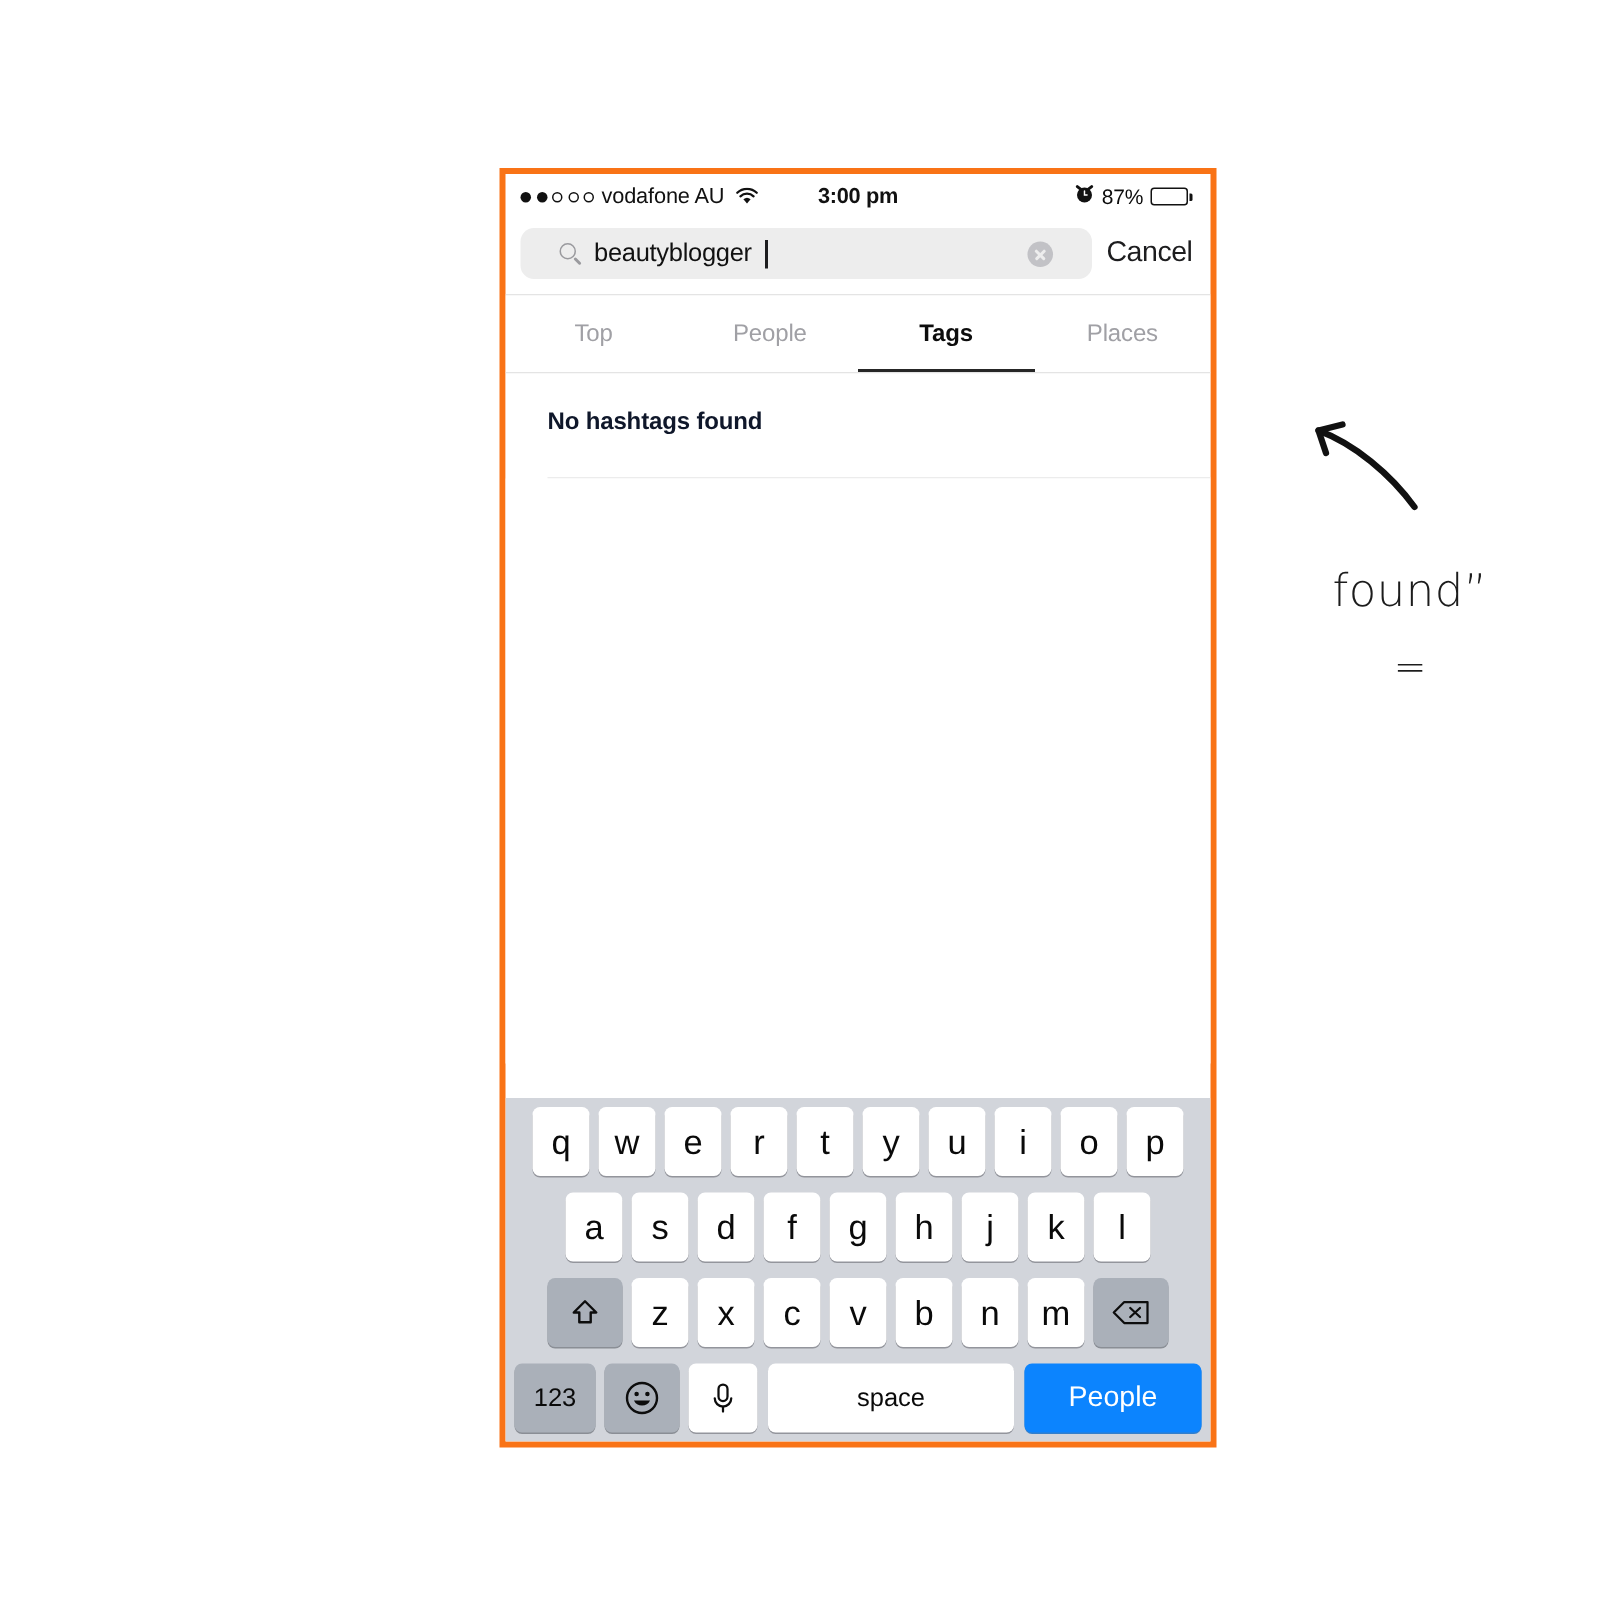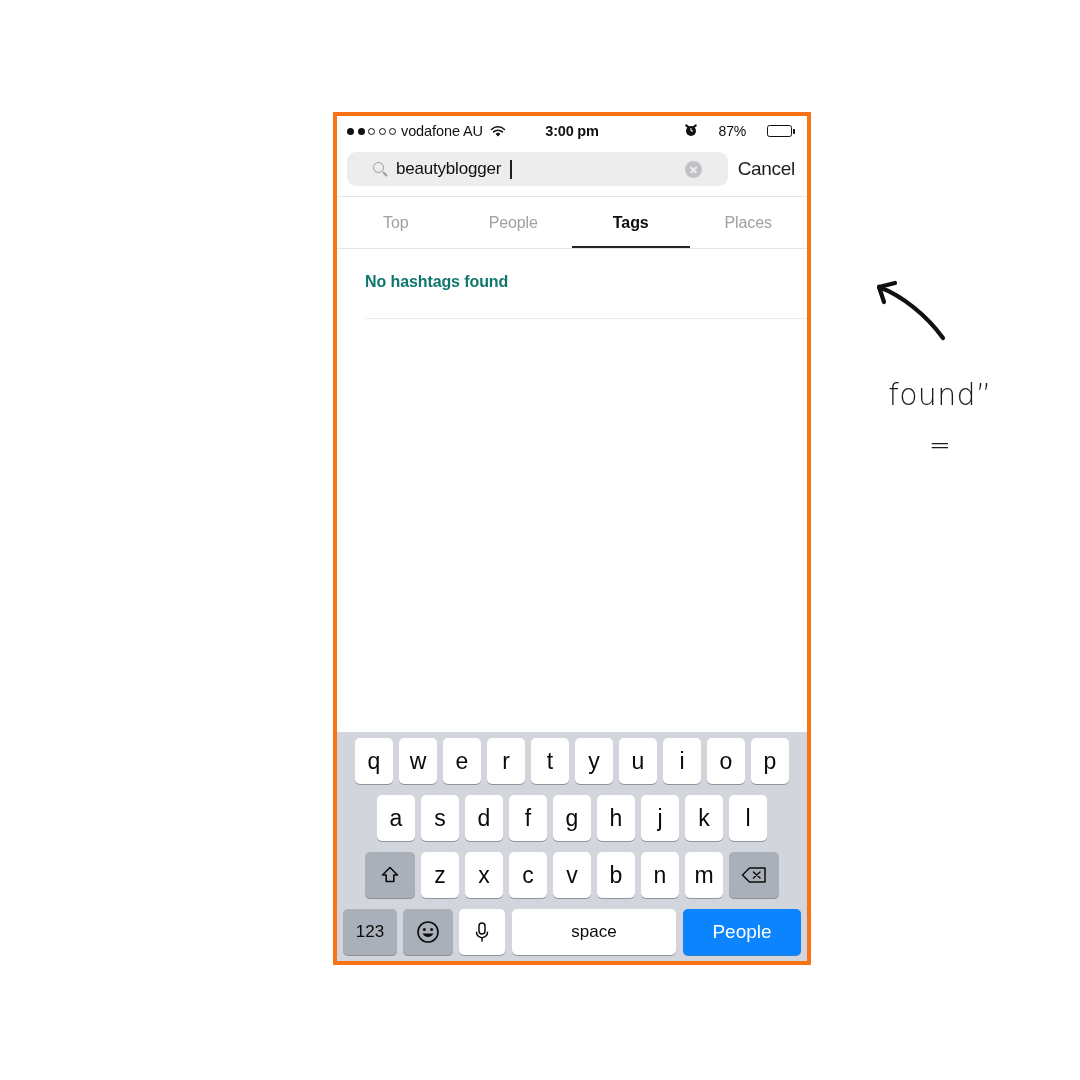--- a/index.html
+++ b/index.html
@@ -35,21 +35,21 @@
   .dot.hollow { background:transparent; border:1.2px solid #111; }
   .carrier { font-size:14.5px; letter-spacing:-0.1px; color:#111; }
   .wifi { position:relative; width:16px; height:12px; margin-left:2px; }
   .sb-center {
     position:absolute; left:0; right:0; top:0; height:30px;
     display:flex; align-items:center; justify-content:center;
     font-size:14.5px; font-weight:bold; letter-spacing:-0.2px; color:#111;
     pointer-events:none;
   }
   .sb-right {
-    margin-left:auto; display:flex; align-items:center; gap:21px;
+    margin-left:auto; display:flex; align-items:center; gap:5px;
     position:relative; z-index:2;
   }
   .battpct { font-size:14px; letter-spacing:-0.2px; }
   .battery { display:flex; align-items:center; }
   .batt-body {
     width:25px; height:12px; border:1.4px solid #111;
     border-radius:2.5px; padding:1.3px;
   }
   .batt-fill { width:100%; height:100%; background:#111; border-radius:1px; }
   .batt-tip {
@@ -112,21 +112,21 @@
   .tab.active { color:#0d0d0d; font-weight:bold; }
   .tab.active::after {
     content:""; position:absolute; bottom:0; left:50%;
     transform:translateX(-50%);
     width:118px; height:2.5px; background:#262626;
   }
 
   
   .results { background:#fff; }
   .empty-msg {
-    padding:24px 0 0 28px; font-size:16px; color:#0f766e;
+    padding:24px 0 0 28px; font-size:16px; color:#0f172a;
     letter-spacing:-0.1px; font-weight:bold;
   }
   .divider {
     margin:27px 0 0 28px; height:1px; background:#ececec;
   }
   .results-filler { height:390px; background:#fff; }
 
   
   .keyboard {
     position:absolute; left:0; bottom:0; width:100%;

